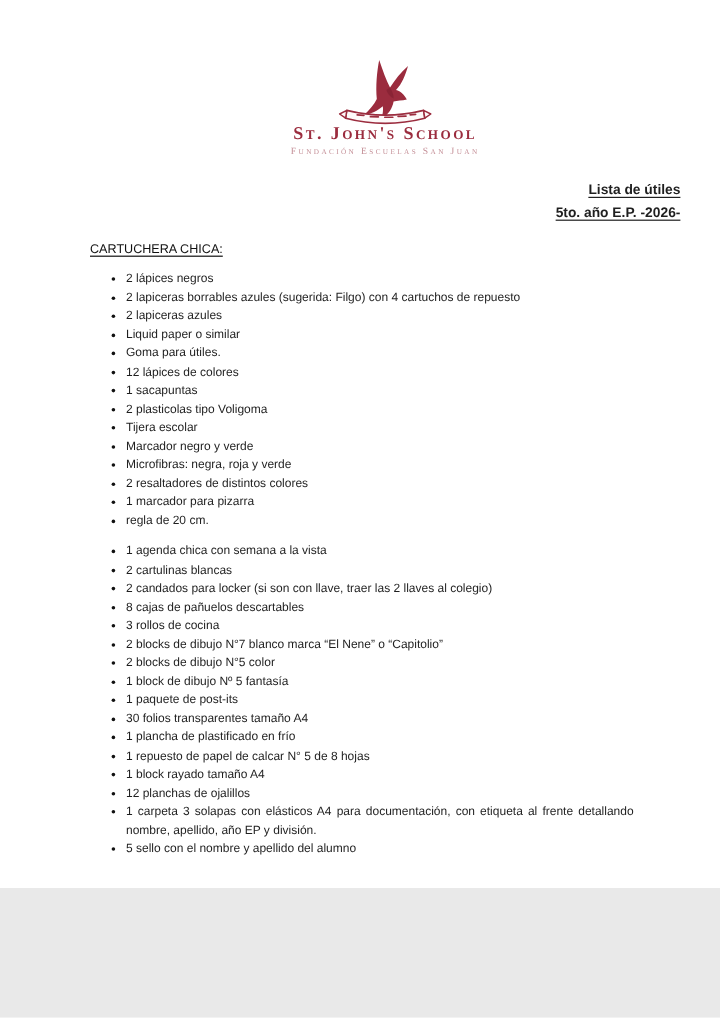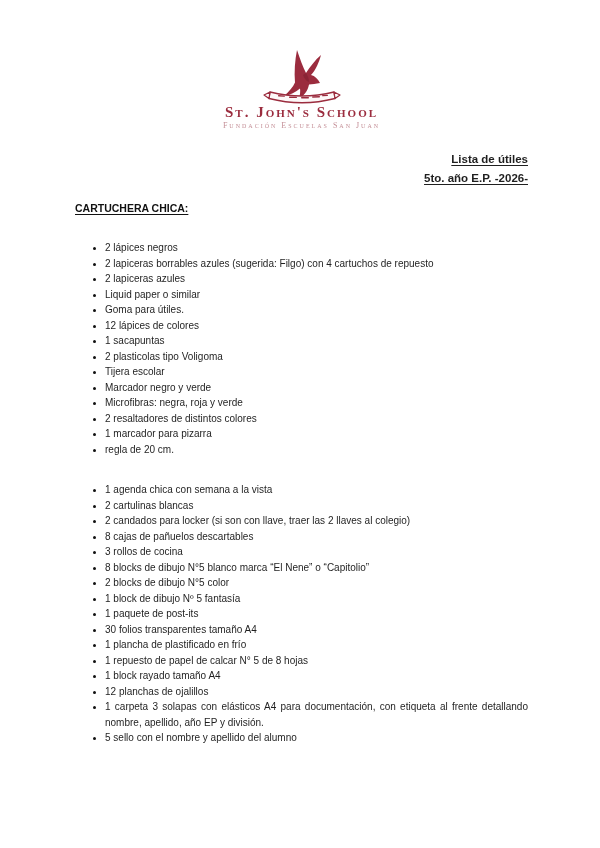--- a/index.html
+++ b/index.html
@@ -1,26 +1,26 @@
 <!DOCTYPE html>
 <html lang="es"><head>
 <meta charset="utf-8">
 <style>
   * { margin: 0; padding: 0; box-sizing: border-box; }
   html, body { background: #e9e9e9; }
   .page {
     position: relative;
     width: 600px;
-    height: 848px;
+    height: 740px;
     margin: 0 auto;
     background: #ffffff;
     font-family: "Liberation Sans", "DejaVu Sans", sans-serif;
     color: #1f1f1f;
     overflow: hidden;
-    padding: 50px 72px 0 75px;
+    padding: 50px 33px 0 75px;
   }
   
   .logo { text-align: center; }
   .logo svg { display: block; margin: 0 auto; }
   .school-name {
     font-family: "Liberation Serif", "DejaVu Serif", serif;
     font-variant: small-caps;
     font-weight: bold;
     font-size: 15px;
     line-height: 14px;
@@ -46,30 +46,30 @@
   }
   .doc-title div {
     line-height: 19px;
     text-decoration: underline;
     text-underline-offset: 2px;
     text-align: right;
   }
   
   section h2 {
     font-size: 10.5px;
-    font-weight: bold;
+    font-weight: normal;
     text-decoration: underline;
     text-underline-offset: 2px;
     line-height: 13px;
     color: #111;
   }
   section.first h2 { margin-top: 14px; }
   section.second h2 { margin-top: 10px; }
   section ul {
-    margin-top: 25px;
+    margin-top: 10px;
     padding-left: 30px;
     width: 453px;
     list-style: disc outside;
   }
   section ul li {
     font-size: 10px;
     line-height: 15.5px;
     text-align: justify;
     color: #1f1f1f;
   }
@@ -136,21 +136,21 @@
       </ul>
   </section>
 
   <section class="second">
     <ul>
         <li>1 agenda chica con semana a la vista</li>
         <li>2 cartulinas blancas</li>
         <li>2 candados para locker (si son con llave, traer las 2 llaves al colegio)</li>
         <li>8 cajas de pañuelos descartables</li>
         <li>3 rollos de cocina</li>
-        <li>8 blocks de dibujo N°5 blanco marca “El Nene” o “Capitolio”</li>
+        <li>2 blocks de dibujo N°7 blanco marca “El Nene” o “Capitolio”</li>
         <li>2 blocks de dibujo N°5 color</li>
         <li>1 block de dibujo Nº 5 fantasía</li>
         <li>1 paquete de post-its</li>
         <li>30 folios transparentes tamaño A4</li>
         <li>1 plancha de plastificado en frío</li>
         <li>1 repuesto de papel de calcar N° 5 de 8 hojas</li>
         <li>1 block rayado tamaño A4</li>
         <li>12 planchas de ojalillos</li>
         <li>1 carpeta 3 solapas con elásticos A4 para documentación, con etiqueta al frente detallando nombre, apellido, año EP y división.</li>
         <li>5 sello con el nombre y apellido del alumno</li>

